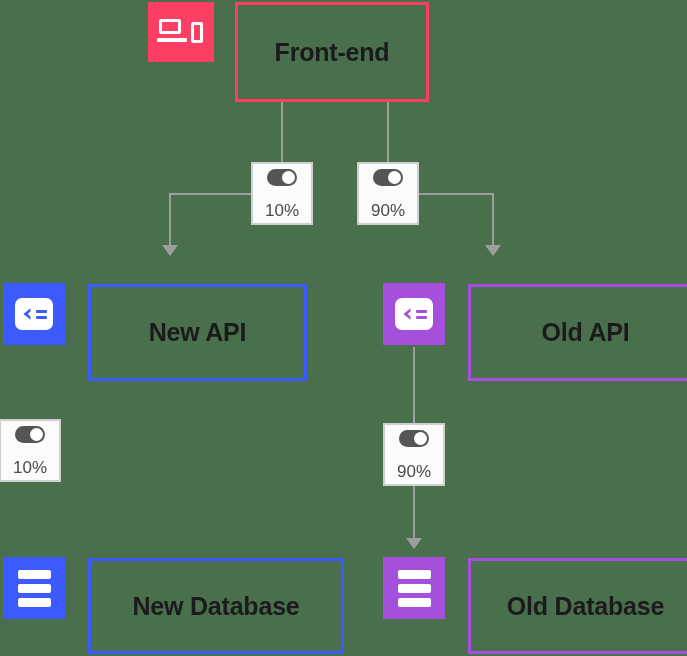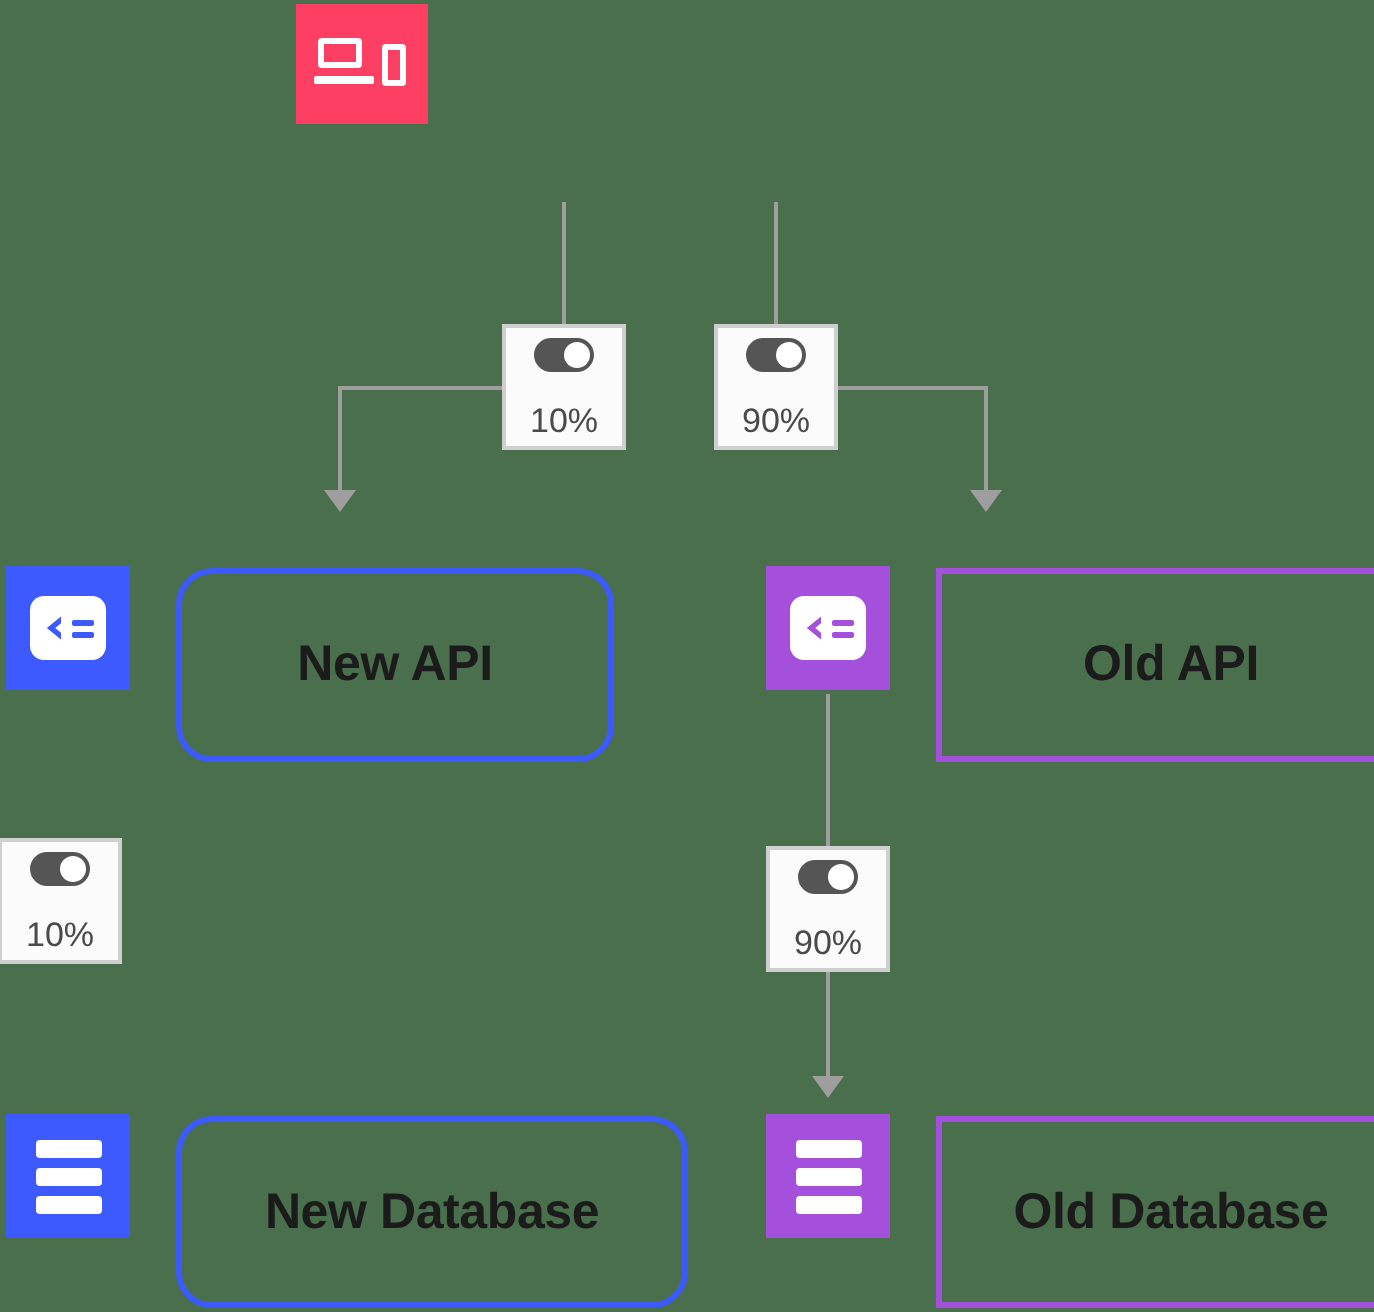--- a/index.html
+++ b/index.html
@@ -29,21 +29,21 @@
     background: transparent;
   }
   .node-box .node-label {
     font-size: 25px;
     font-weight: 700;
     color: #1b1b1b;
     letter-spacing: -0.2px;
     white-space: nowrap;
   }
   .box-frontend { border-color: #fc3f63; }
-  .box-blue     { border-color: #3d5afe; border-radius: 18px; }
+  .box-blue     { border-color: #3d5afe; }
   .box-purple   { border-color: #a450dc; }
 
   
   .icon-tile {
     display: flex;
     align-items: center;
     justify-content: center;
   }
   .tile-pink   { background: #fc3f63; }
   .tile-blue   { background: #3d5afe; }
@@ -146,20 +146,23 @@
   <div class="arrow-down" style="left:406px; top:538px;"></div>
 
   <div class="abs icon-tile tile-pink" style="left:148px; top:2px; width:66px; height:60px;">
     <span class="device-glyph">
       <span class="laptop-screen"></span>
       <span class="laptop-base"></span>
       <span class="phone"></span>
     </span>
   </div>
 
+  <div class="abs node-box box-frontend" style="left:235px; top:2px; width:194px; height:100px;">
+    <span class="node-label">Front-end</span>
+  </div>
 
   <div class="abs toggle-chip" style="left:251px; top:162px; width:62px; height:63px;">
     <span class="toggle-switch">
       <span class="knob"></span>
     </span>
     <span class="toggle-pct">10%</span>
   </div>
 
   <div class="abs toggle-chip" style="left:357px; top:162px; width:62px; height:63px;">
     <span class="toggle-switch">

